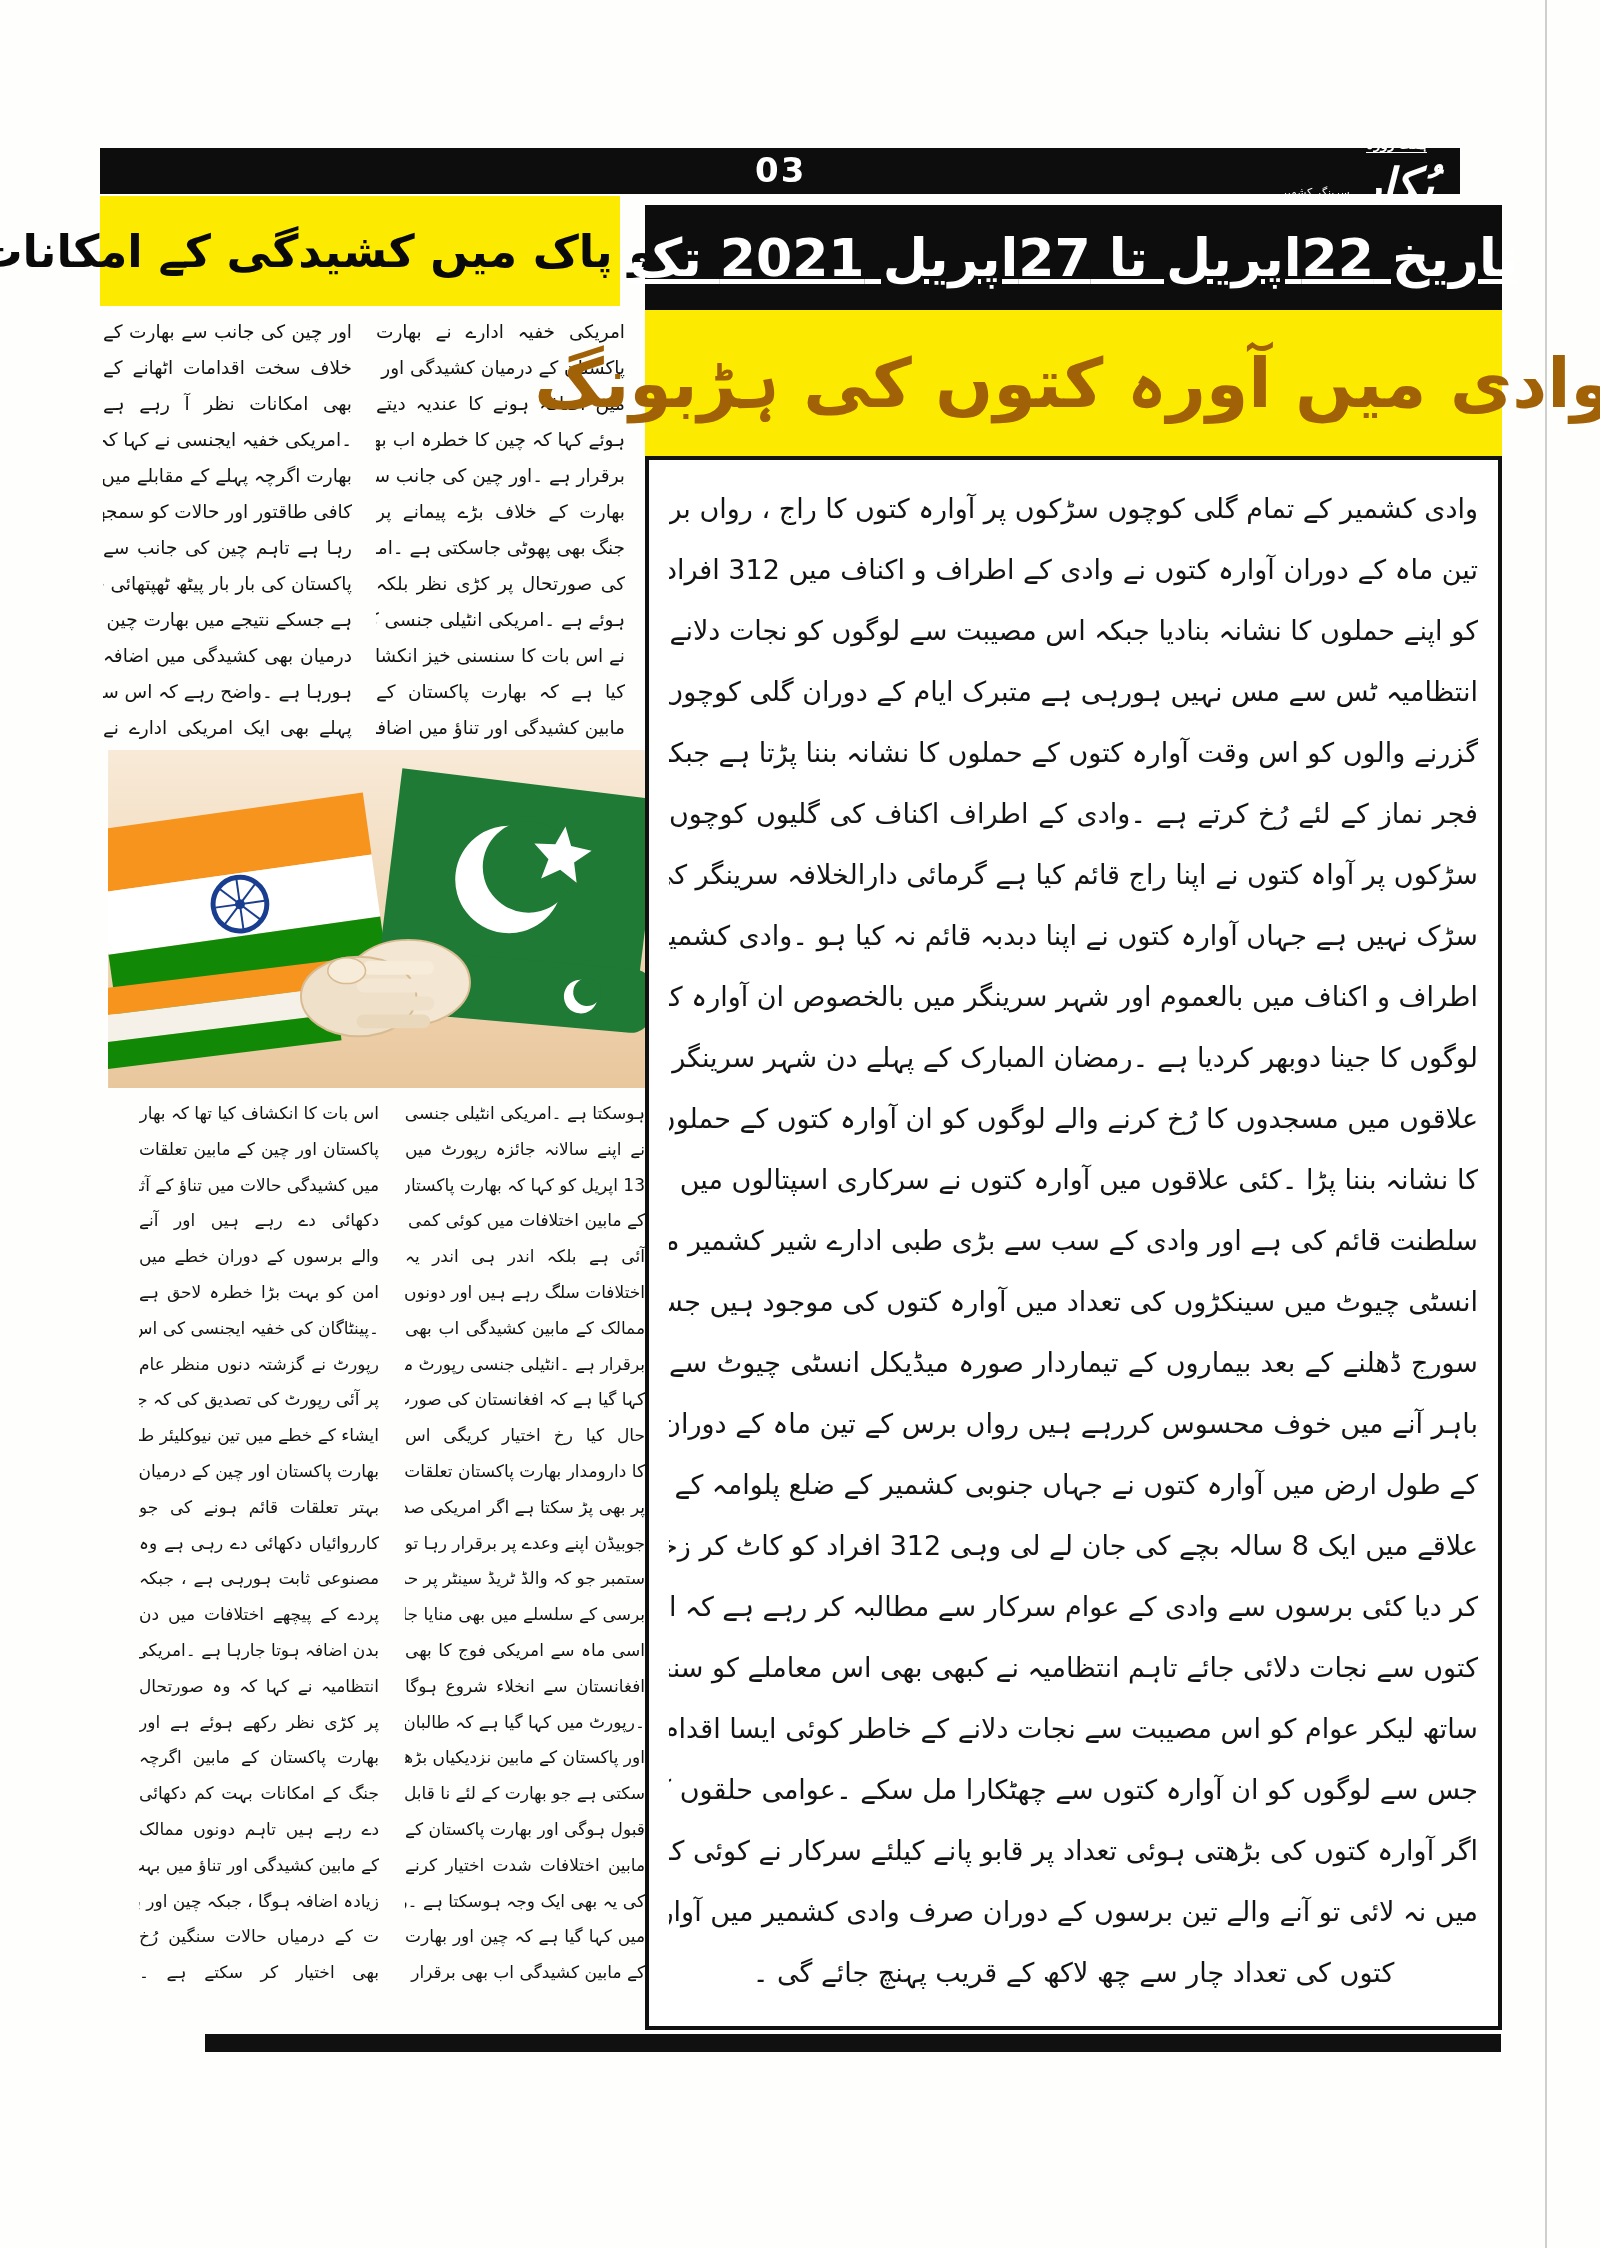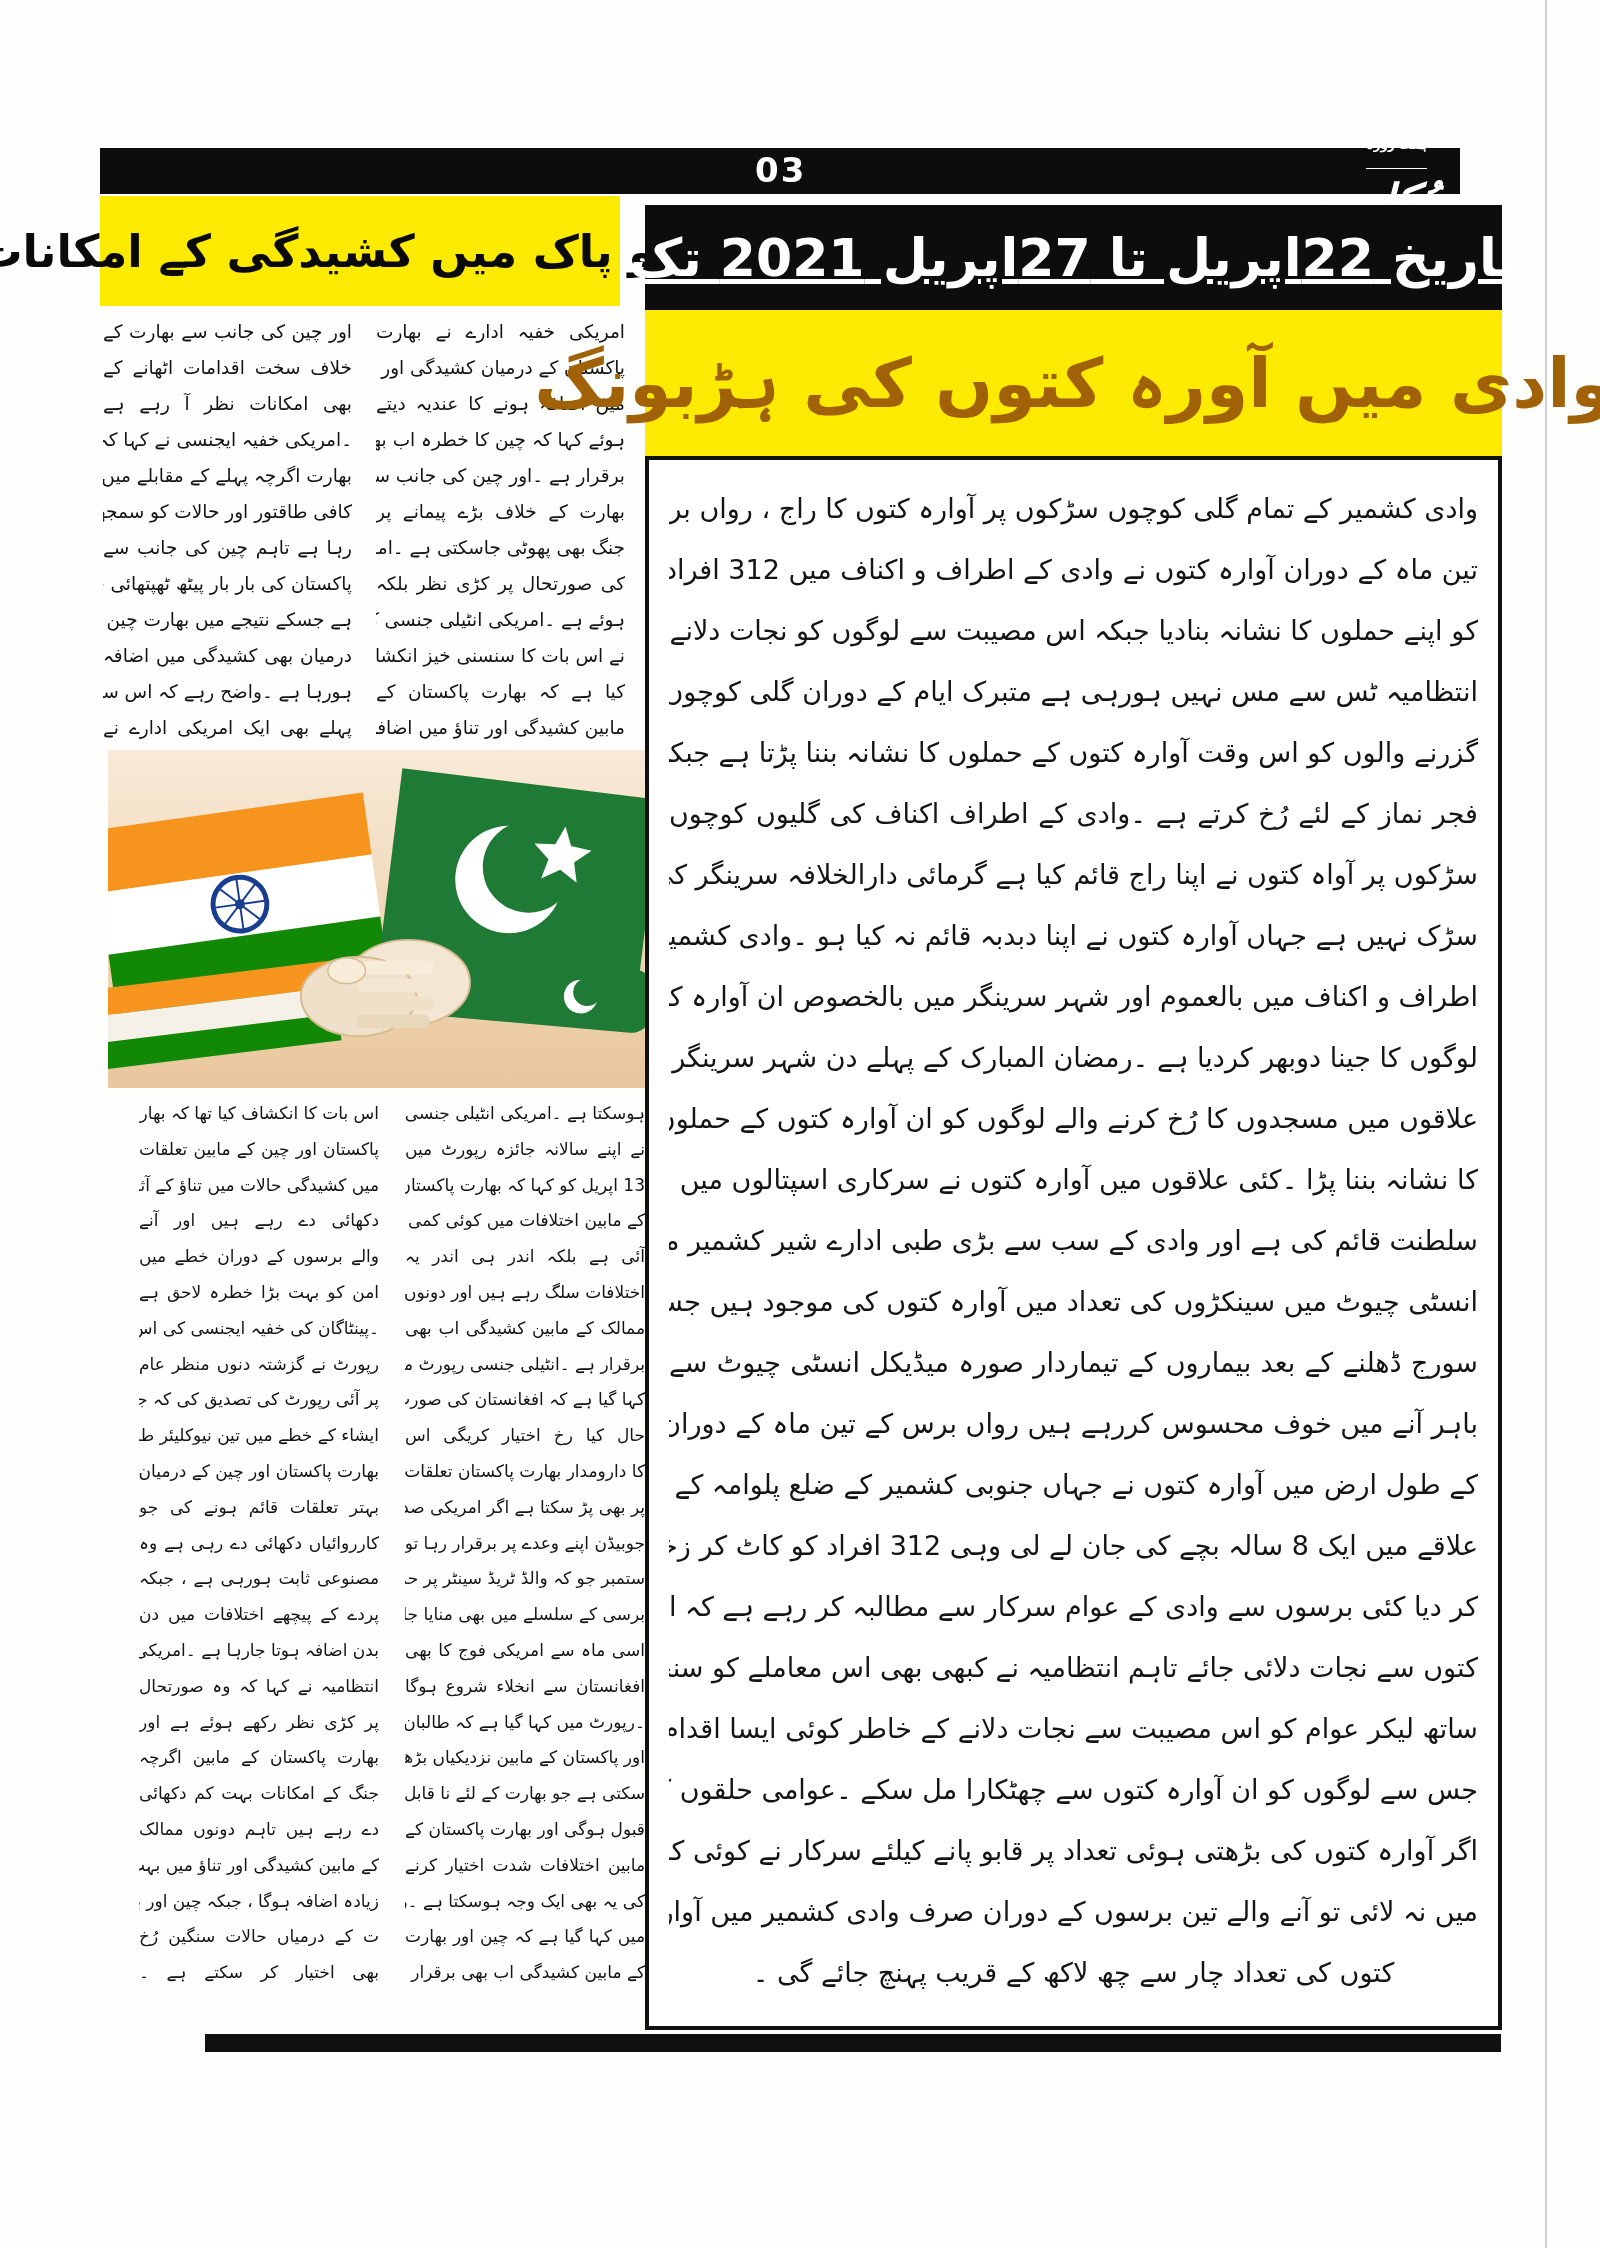--- a/index.html
+++ b/index.html
@@ -3,21 +3,21 @@
 <meta charset="utf-8">
 <style>
   html,body{margin:0;padding:0;background:#e8e8e8;}
   #page{position:relative;width:1600px;height:2248px;background:#fefefc;margin:0 auto;
         font-family:"DejaVu Sans",sans-serif;overflow:hidden;}
   
   .header-bar{position:absolute;left:100px;top:148px;width:1360px;height:46px;background:#0d0d0d;color:#fff;}
   .h-date{position:absolute;right:900px;top:5px;font-size:28px;font-weight:bold;direction:rtl;white-space:nowrap;}
   .h-num{position:absolute;left:655px;top:2px;font-size:34px;font-weight:bold;letter-spacing:2px;}
   .logo{position:absolute;right:26px;top:-12px;text-align:center;line-height:1;}
-  .logo-top{font-size:12px;font-weight:bold;border-bottom:1px solid #fff;display:inline-block;padding-bottom:17px;}
+  .logo-top{font-size:12px;font-weight:bold;border-bottom:1px solid #fff;display:inline-block;padding-bottom:1px;}
   .logo-main{font-size:46px;font-weight:bold;direction:rtl;margin-top:9px;font-style:italic;}
   .logo-side{position:absolute;left:-78px;bottom:10px;font-size:11px;direction:rtl;white-space:nowrap;}
   
   .l-head{position:absolute;left:100px;top:196px;width:520px;height:110px;background:#fcea00;
           display:flex;align-items:center;justify-content:center;font-size:45px;font-weight:bold;
           direction:rtl;white-space:nowrap;color:#0a0a0a;}
   .cols{position:absolute;display:flex;direction:rtl;}
   .cols .col{overflow:hidden;}
   .upper-cols{left:103px;top:314px;width:522px;height:434px;gap:24px;}
   .upper-cols .col{width:249px;}

